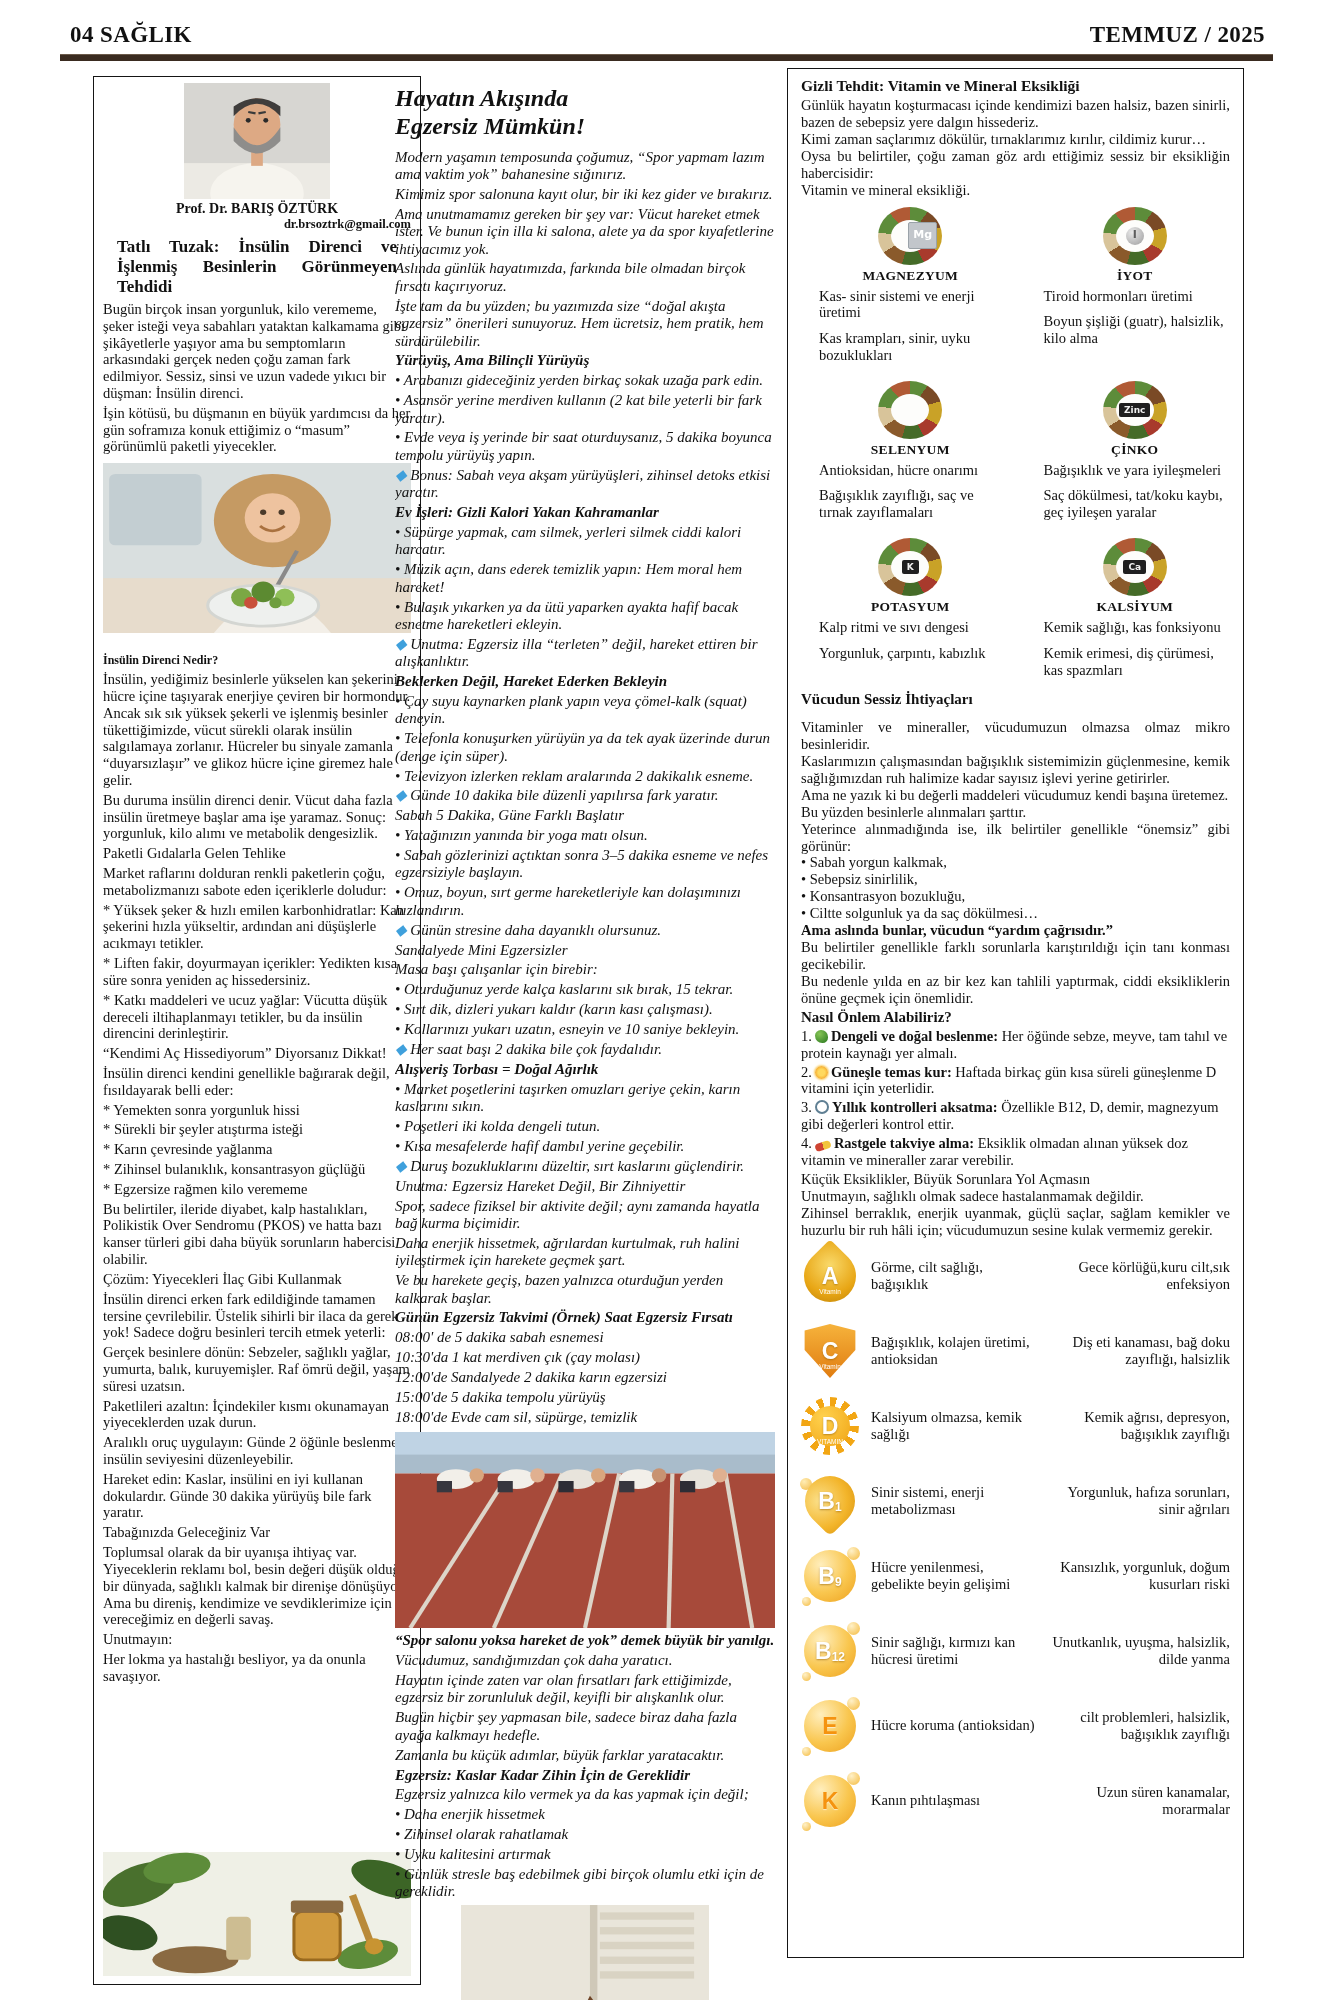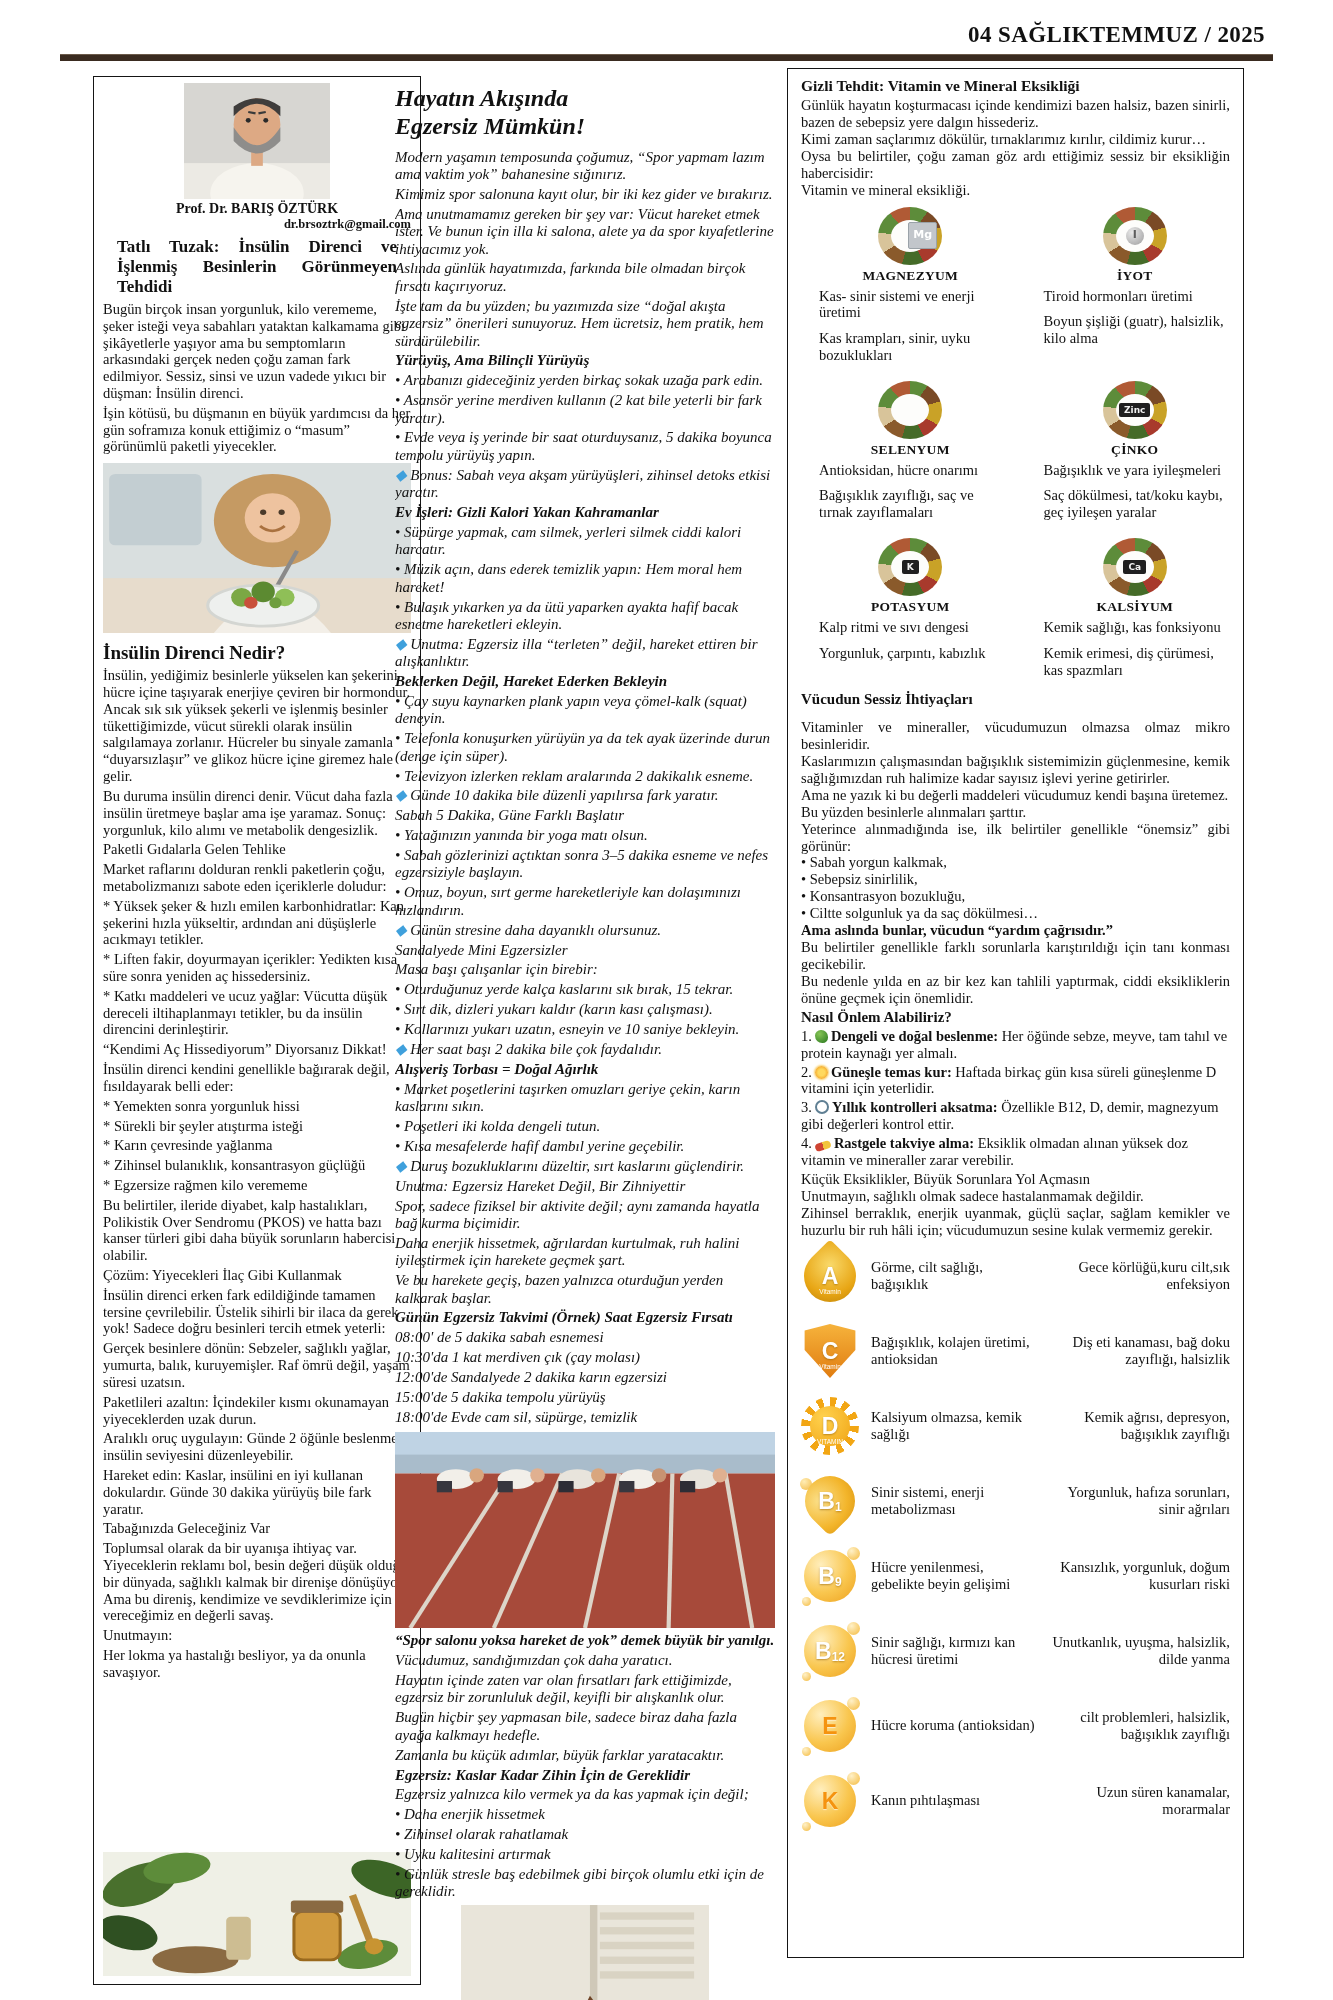--- a/index.html
+++ b/index.html
@@ -1,34 +1,34 @@
 <!DOCTYPE html>
 <html lang="tr"><head>
 <meta charset="utf-8">
 <style>
   html,body{margin:0;padding:0;background:#fff;}
   .page{position:relative;width:1333px;height:2000px;background:#fff;overflow:hidden;
         font-family:"Liberation Serif",serif;color:#111;}
   
   .masthead{position:absolute;left:70px;right:68px;top:22px;display:flex;
-            justify-content:flex-end;font-weight:bold;font-size:23px;letter-spacing:.4px;}
+            justify-content:space-between;font-weight:bold;font-size:23px;letter-spacing:.4px;}
   .rule{position:absolute;left:60px;right:60px;top:54px;height:6px;background:#3a2b20;border-top:1px solid #6b5a4a;}
   
   .leftcol{position:absolute;left:93px;top:76px;width:328px;height:1909px;border:1.6px solid #151515;
            box-sizing:border-box;padding:6px 9px 8px;display:flex;flex-direction:column;overflow:hidden;
            font-size:14.5px;line-height:1.16;}
   .photo{flex:0 0 auto;overflow:hidden;}
   .photo svg{display:block;width:100%;height:100%;}
   .doctor{width:146px;height:116px;align-self:center;}
   .credit{text-align:center;font-weight:bold;margin:2px 0 3px;}
   .author{font-size:14px;}
   .email{font-size:12.5px;text-align:right;}
   .lhead{font-size:17px;font-weight:bold;margin:2px 14px 4px;line-height:1.18;text-align:justify;}
   .lblk{margin:0 0 3px;}
-  .lh{font-weight:bold;font-size:19px;margin-top:4px;}
+  .lh{font-weight:bold;font-size:12px;margin-top:16px;}
   .salad{width:100%;height:170px;margin:5px 0;}
   .herbs{width:100%;height:124px;margin-top:5px;}
   .spacer{flex:1;}
   
   .midcol{position:absolute;left:395px;top:84px;width:380px;height:1916px;overflow:hidden;
           font-size:15px;line-height:1.16;font-style:italic;}
   .mtitle{font-size:24px;font-weight:bold;margin:0 0 8px;line-height:1.18;white-space:pre-line;}
   .mblk{margin:0 0 2.5px;}
   .mh{font-weight:bold;margin-top:2px;}
   .mb::before{content:"• ";}

